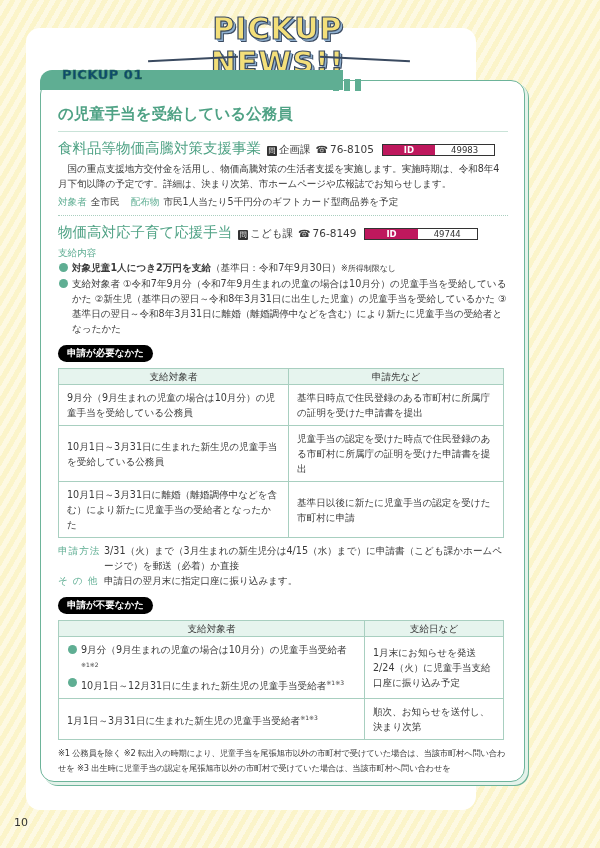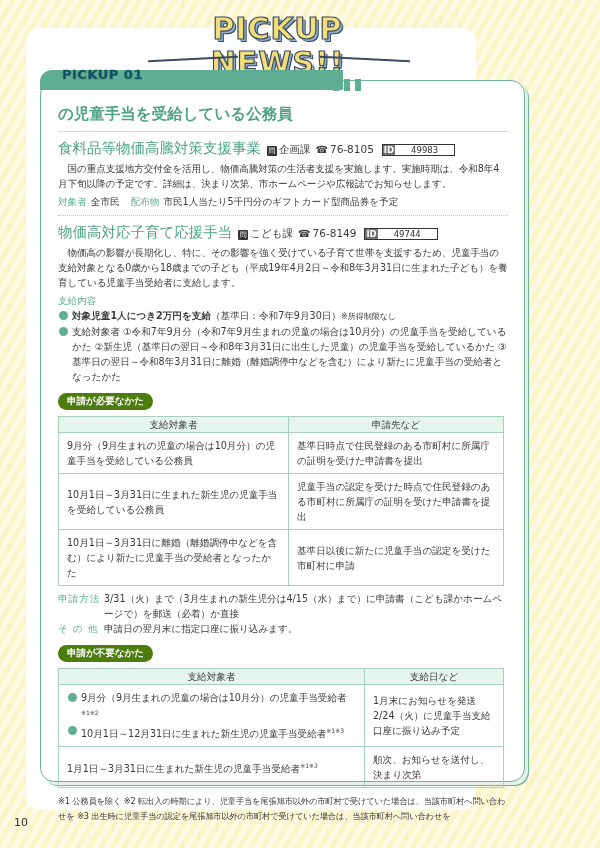--- a/index.html
+++ b/index.html
@@ -44,32 +44,32 @@
     color: #0c4a6e; -webkit-text-stroke: 0.6px #2d6f5a; letter-spacing: 0.5px;
   }
   .stripe { position: absolute; top: 79px; width: 6px; height: 12px; background: #5fae93; }
   .content { position: absolute; left: 58px; top: 104px; width: 450px; }
   .h1 { font-size: 15.5px; font-weight: bold; color: #4fa285; padding-bottom: 6px; border-bottom: 1px solid #c9e3d8; }
   .h2row { margin-top: 7px; display: flex; align-items: baseline; font-size: 10.5px; white-space: nowrap; }
   .h2 { font-size: 14.5px; color: #4fa285; margin-right: 6px; }
   .dept-icon { display: inline-block; width: 10px; height: 10px; background: #333; color: #fff; font-size: 7px; line-height: 10px; text-align: center; margin-right: 2px; border-radius: 1px; }
   .tel-icon { margin: 0 2px 0 5px; font-size: 10px; }
   .id-badge { display: inline-flex; margin-left: 8px; border: 1px solid #333; font-size: 8.5px; line-height: 10px; }
-  .id-badge .k { background: #737373; color: #fff; padding: 0 1px; font-weight: bold; }
+  .id-badge .k { background: #be185d; color: #fff; padding: 0 21px; font-weight: bold; }
   .id-badge .v { padding: 0 16px; color: #333; }
   .para { font-size: 9.6px; line-height: 15px; margin-top: 3px; text-indent: 1em; letter-spacing: -0.1px; }
   .meta { font-size: 9.6px; line-height: 15px; margin-top: 3px; }
   .meta .lbl { color: #5fae93; margin-right: 4px; }
   .dotted { border-top: 1px dotted #a9cfbf; margin-top: 6px; }
   .sub-head { font-size: 9.6px; color: #5fae93; margin-top: 4px; line-height: 14px; }
   .bullet { position: relative; padding-left: 14px; font-size: 9.6px; line-height: 15px; }
   .bullet::before { content: ""; position: absolute; left: 1px; top: 3px; width: 9px; height: 9px; border-radius: 50%; background: #5fae93; }
   .bold { font-weight: bold; }
   .small { font-size: 8px; }
-  .pill { display: inline-block; background: #4d7c0f; color: #fff; font-size: 9.5px; font-weight: bold; padding: 2px 9px; border-radius: 10px; margin-top: 9px; }
+  .pill { display: inline-block; background: #000000; color: #fff; font-size: 9.5px; font-weight: bold; padding: 2px 9px; border-radius: 10px; margin-top: 9px; }
   table { border-collapse: collapse; width: 446px; margin-top: 6px; font-size: 9.6px; line-height: 15px; }
   th { background: #e6f4ee; font-weight: normal; height: 14px; border: 1px solid #a8cfc0; text-align: center; }
   td { border: 1px solid #a8cfc0; padding: 5px 8px; vertical-align: middle; }
   .dl { display: flex; font-size: 9.6px; line-height: 15px; }
   .dl .lbl { color: #5fae93; width: 46px; flex: none; letter-spacing: 1px; }
   .footnote { font-size: 8.3px; line-height: 15px; color: #3a3a3a; margin-top: 6px; letter-spacing: -0.2px; }
   .page-num { position: absolute; left: 14px; top: 816px; font-size: 11px; color: #333; }
   sup { font-size: 6px; }
 </style>
 </head>
@@ -116,21 +116,20 @@
     <span class="h2">物価高対応子育て応援手当</span>
     <span class="dept-icon">問</span>
     <span>こども課</span>
     <span class="tel-icon">☎</span>
     <span>76-8149</span>
     <span class="id-badge">
       <span class="k">ID</span>
       <span class="v">49744</span>
     </span>
   </div>
-  <p class="para">物価高の影響が長期化し、特に、その影響を強く受けている子育て世帯を支援するため、児童手当の支給対象となる0歳から18歳までの子ども（平成19年4月2日～令和8年3月31日に生まれた子ども）を養育している児童手当受給者に支給します。</p>
   <div class="sub-head">支給内容</div>
   <div class="bullet">
     <span class="bold">対象児童1人につき2万円を支給</span><span>（基準日：令和7年9月30日）</span><span class="small">※所得制限なし</span>
   </div>
   <div class="bullet">支給対象者 ①令和7年9月分（令和7年9月生まれの児童の場合は10月分）の児童手当を受給しているかた ②新生児（基準日の翌日～令和8年3月31日に出生した児童）の児童手当を受給しているかた ③基準日の翌日～令和8年3月31日に離婚（離婚調停中などを含む）により新たに児童手当の受給者となったかた</div>
 
   <span class="pill">申請が必要なかた</span>
   <table>
     <tbody>
         <tr>

